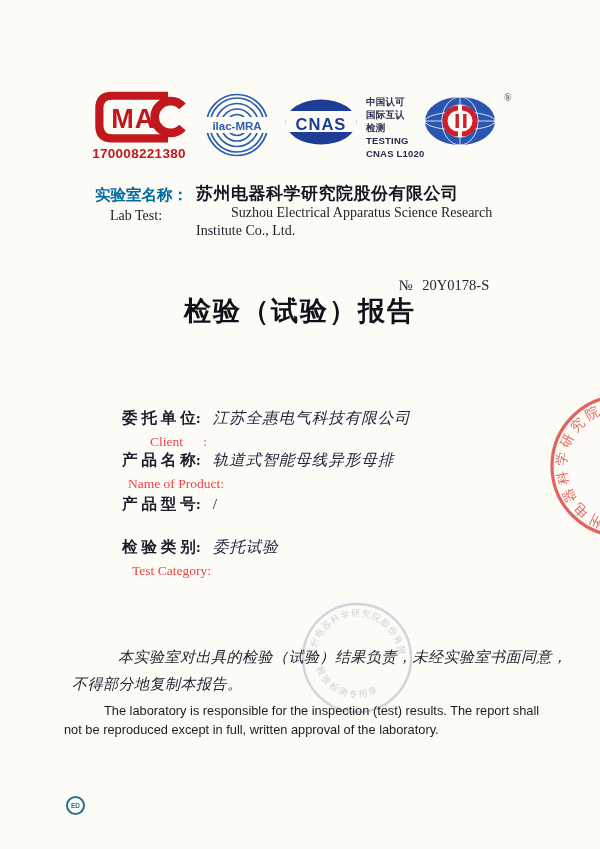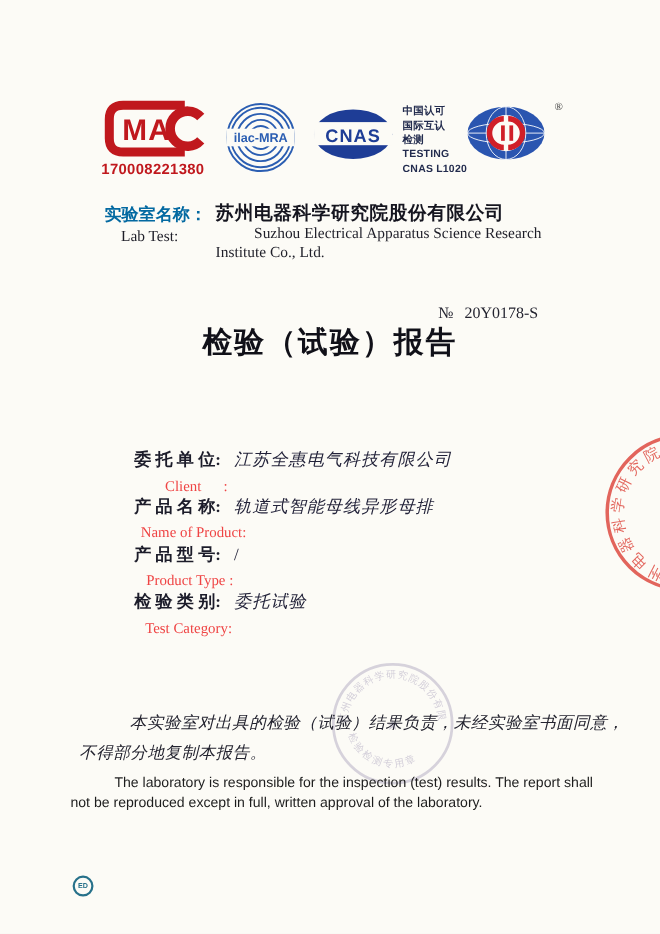--- a/index.html
+++ b/index.html
@@ -144,21 +144,20 @@
   <div class="abs field f1">
     <span class="zh">委 托 单 位:</span><span class="val">江苏全惠电气科技有限公司</span>
     <span class="en">Client      :</span>
   </div>
   <div class="abs field f2">
     <span class="zh">产 品 名 称:</span><span class="val">轨道式智能母线异形母排</span>
     <span class="en">Name of Product:</span>
   </div>
   <div class="abs field f3">
     <span class="zh">产 品 型 号:</span><span class="val" style="font-style:normal;">/</span>
-    <span class="en">Product Type :</span>
   </div>
   <div class="abs field f4">
     <span class="zh">检 验 类 别:</span><span class="val">委托试验</span>
     <span class="en">Test Category:</span>
   </div>
 
   <div class="abs stamp-faint">
     <svg width="125" height="125" viewBox="0 0 125 125">
       <defs>
         <path id="faintTop" d="M 20 62 A 42 42 0 0 1 104 62"></path>

